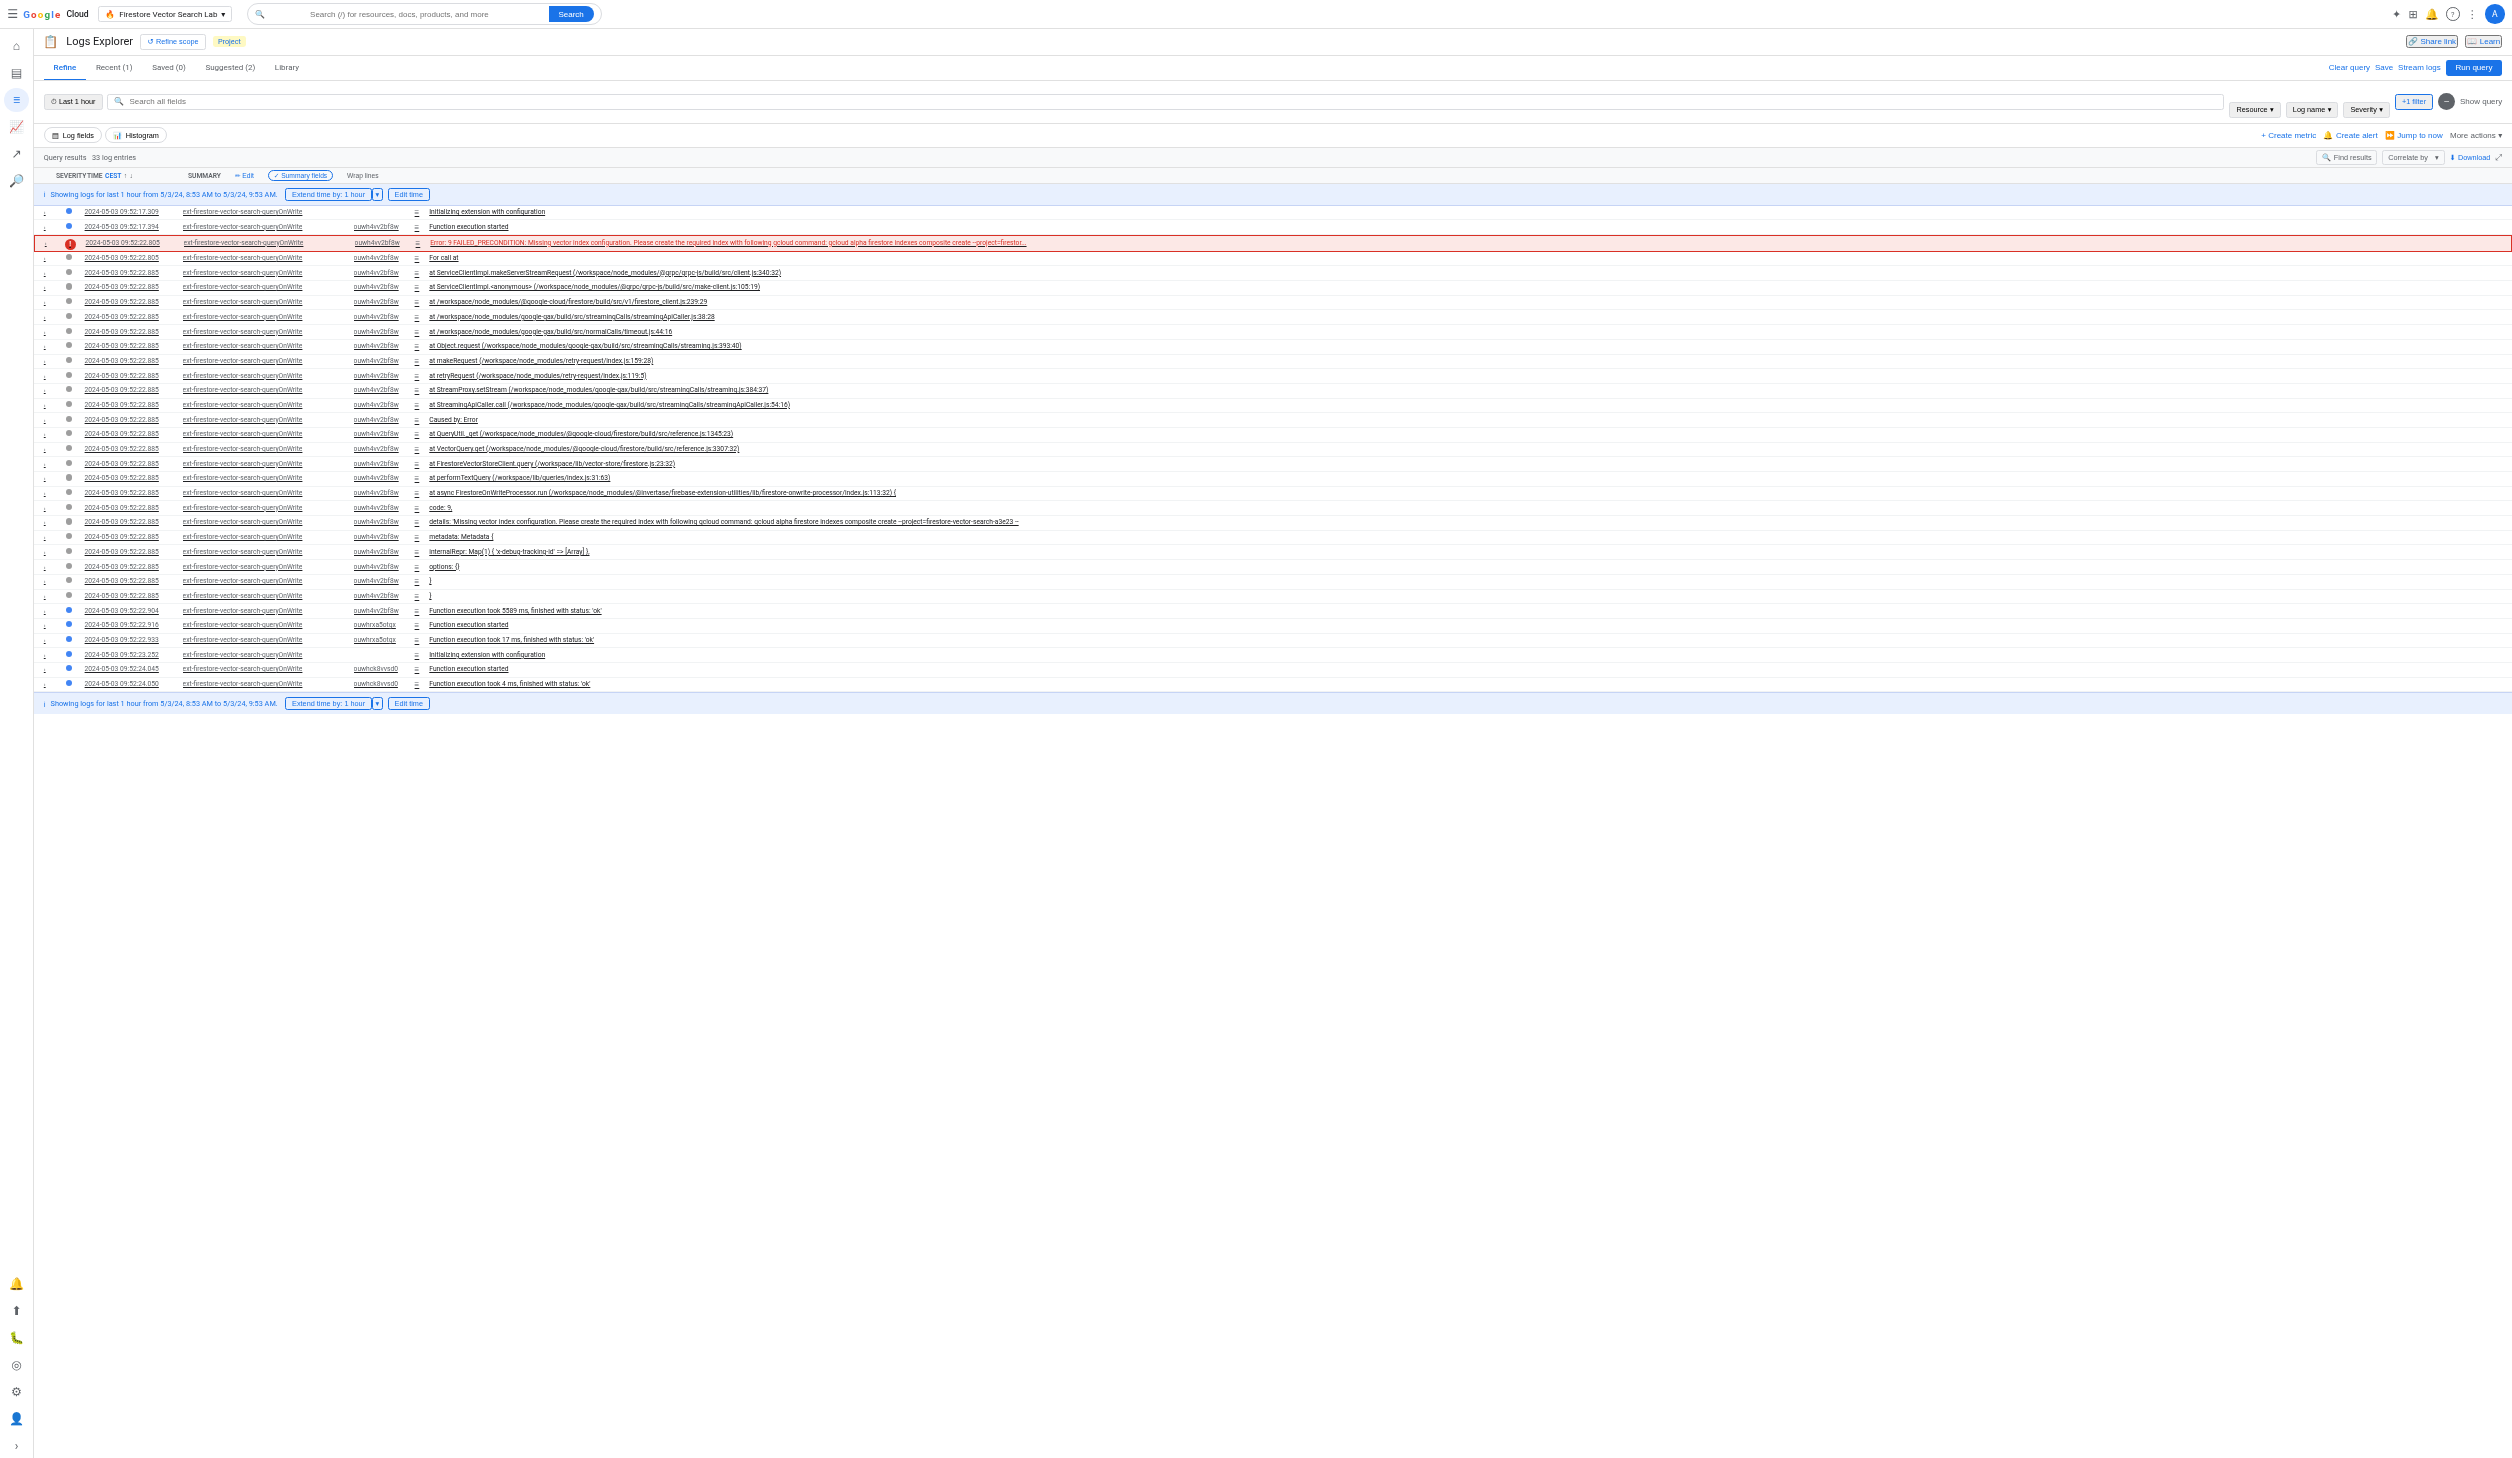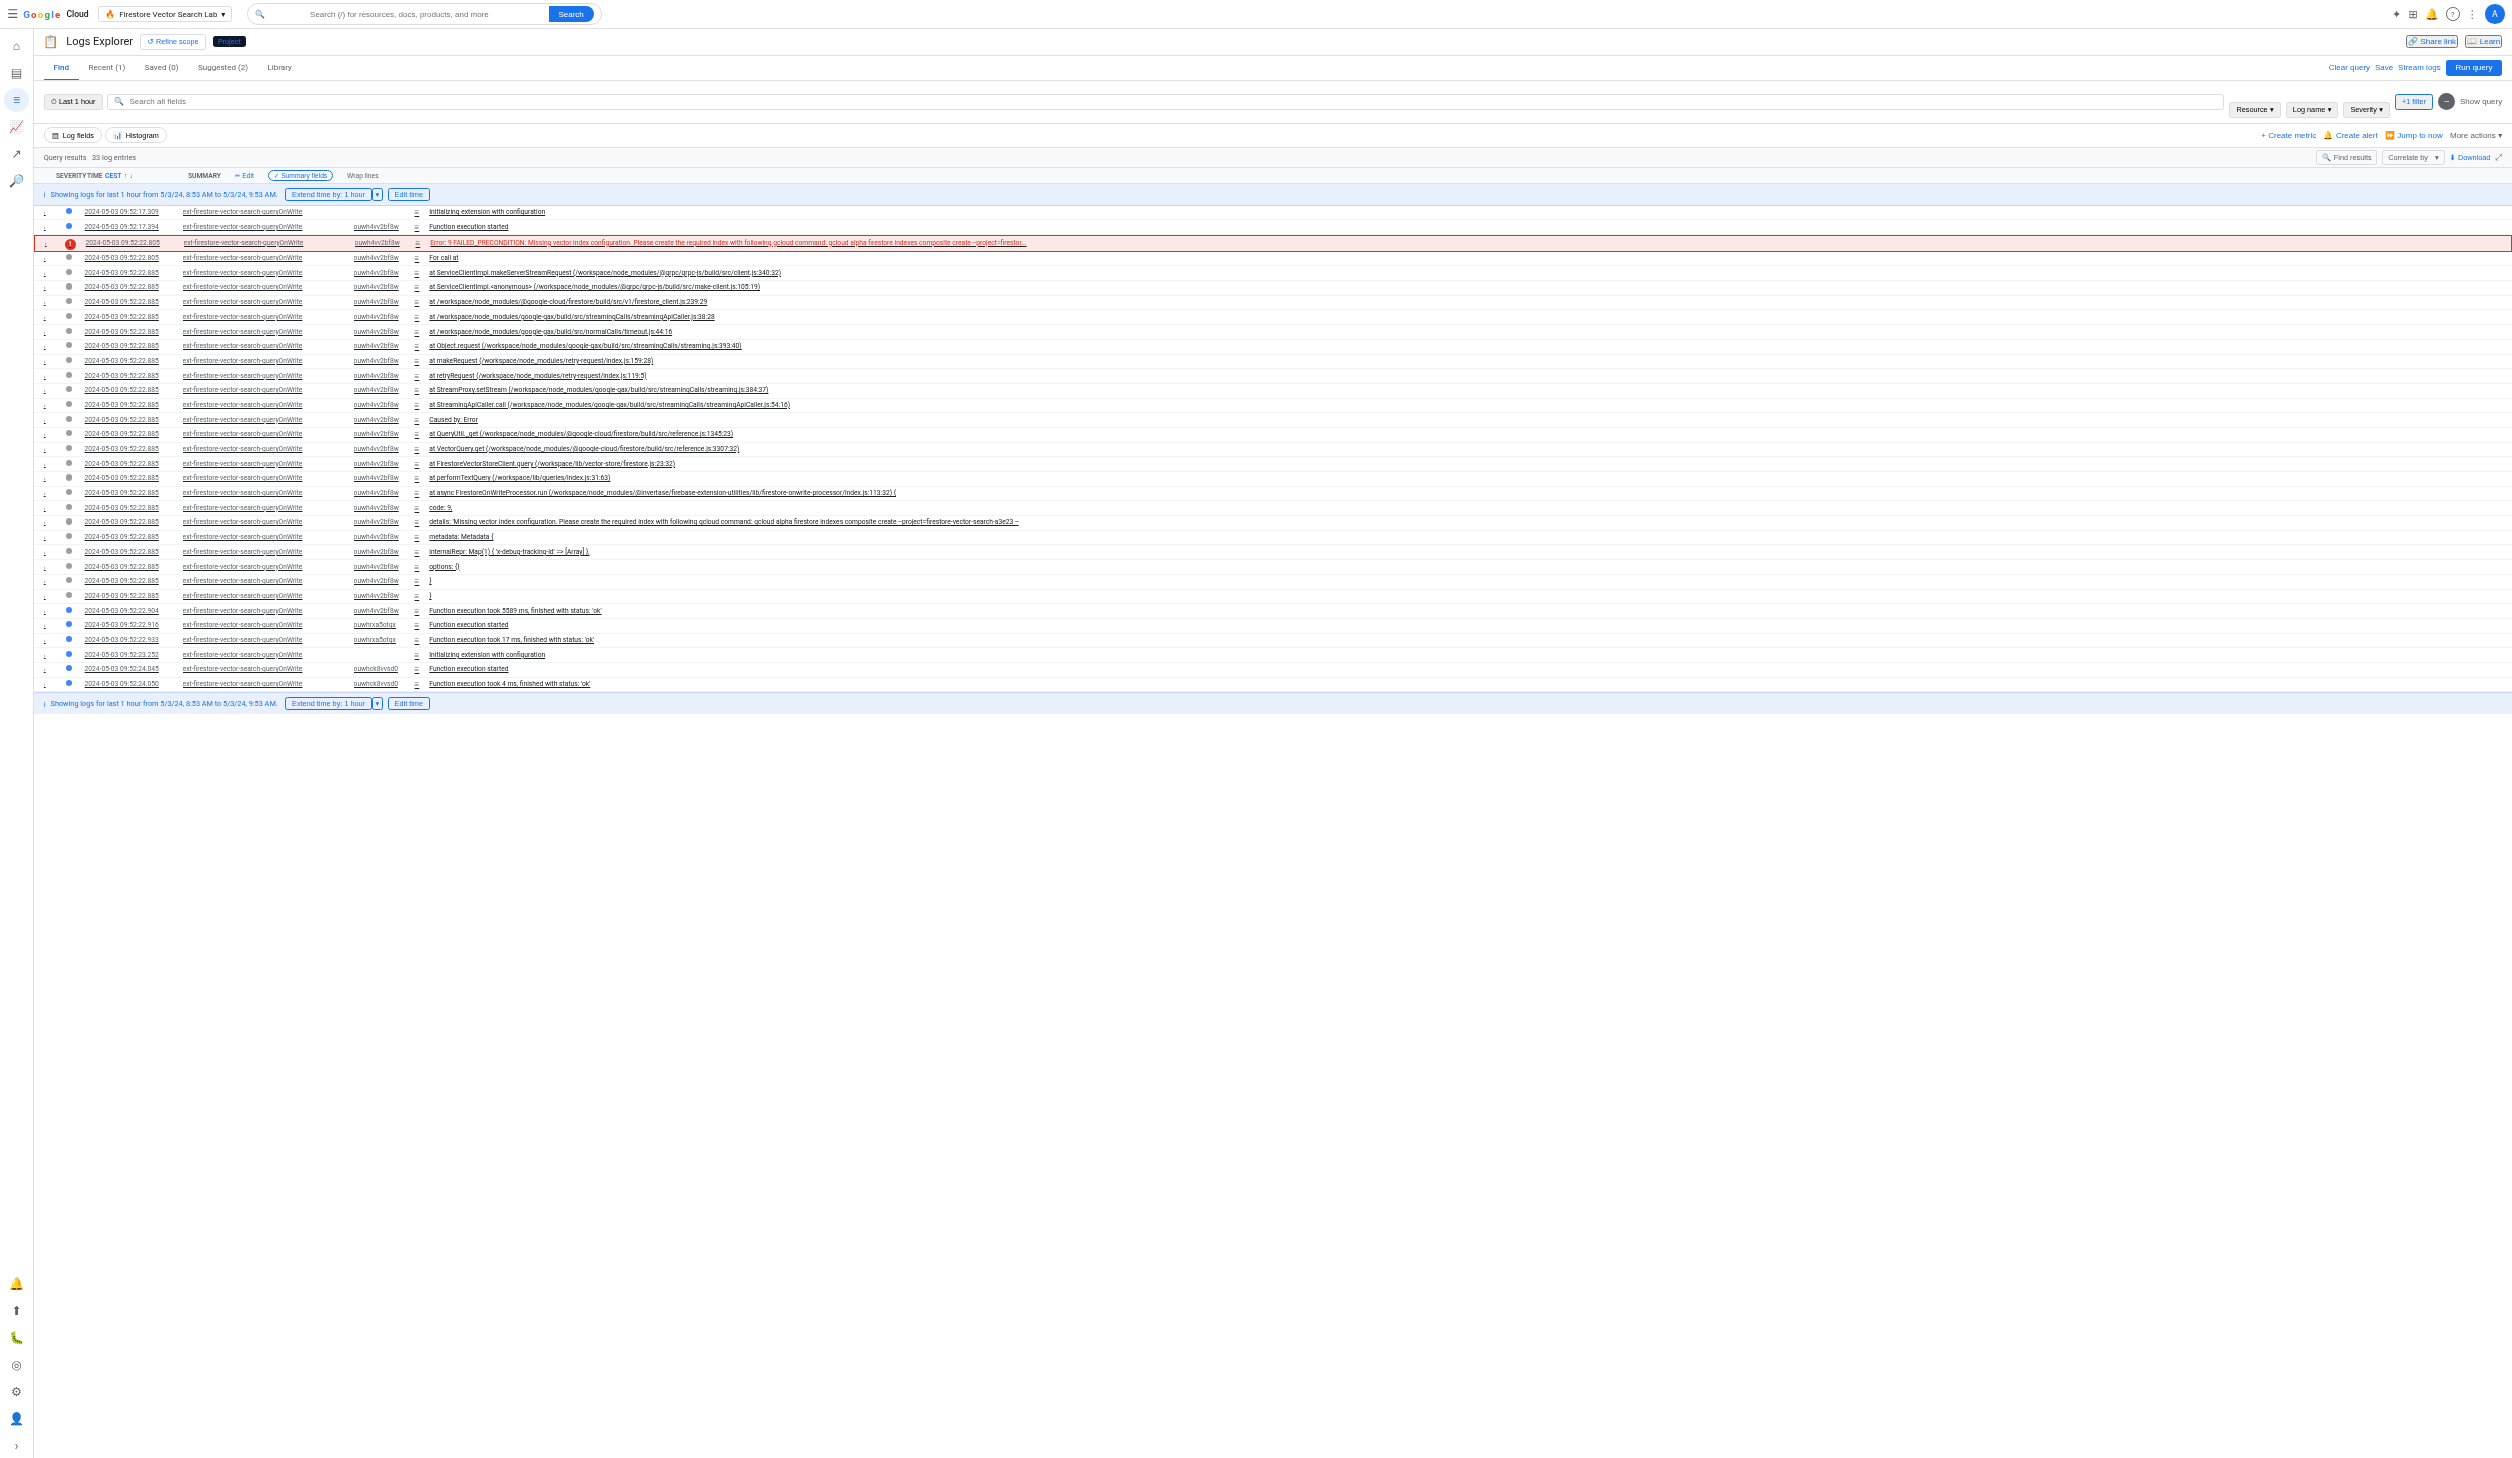--- a/index.html
+++ b/index.html
@@ -21,21 +21,21 @@
     .sidebar-icon { width: 24.5px; height: 24.5px; display: flex; align-items: center; justify-content: center; border-radius: 50%; cursor: pointer; color: #5f6368; font-size: 12.2px; }
     .sidebar-icon.active { background: #e8f0fe; color: #1a73e8; }
 
     
     .main-content { flex: 1; overflow: auto; }
     
     
     .page-header { display: flex; align-items: center; padding: 4.9px 9.8px; border-bottom: 0.6px solid #e0e0e0; gap: 7.3px; }
     .page-title { font-size: 11px; font-weight: 400; color: #202124; }
     .refine-scope-btn { display: flex; align-items: center; gap: 2.4px; border: 0.6px solid #dadce0; border-radius: 2.4px; padding: 2.4px 6.1px; cursor: pointer; font-size: 7.3px; color: #1a73e8; background: #fff; }
-    .project-badge { background: #0f172a; color: #1a73e8; border-radius: 2.4px; padding: 1.2px 4.9px; font-size: 7.3px; }
+    .project-badge { background: #fef9c3; color: #1a73e8; border-radius: 2.4px; padding: 1.2px 4.9px; font-size: 7.3px; }
     .header-right { margin-left: auto; display: flex; align-items: center; gap: 7.3px; }
     .share-link-btn { display: flex; align-items: center; gap: 2.4px; color: #1a73e8; cursor: pointer; font-size: 8px; }
     .learn-btn { display: flex; align-items: center; gap: 2.4px; color: #1a73e8; cursor: pointer; font-size: 8px; }
 
     
     .tabs-bar { display: flex; align-items: center; padding: 0 9.8px; border-bottom: 0.6px solid #e0e0e0; }
     .tab { padding: 7.3px 9.8px; cursor: pointer; font-size: 8px; color: #5f6368; border-bottom: 1.2px solid transparent; }
     .tab.active { color: #1a73e8; border-bottom: 1.2px solid #1a73e8; font-weight: 500; }
     .tabs-right { margin-left: auto; display: flex; align-items: center; gap: 4.9px; }
     .clear-query-btn { color: #1a73e8; cursor: pointer; font-size: 8px; background: none; border: none; }
@@ -169,21 +169,21 @@
           <span>Share link</span>
         </button>
         <button class="learn-btn">
           <span>📖</span>
           <span>Learn</span>
         </button>
       </div>
     </div>
 
     <div class="tabs-bar">
-      <div class="tab active">Find</div>
+      <div class="tab active">Refine</div>
       <div class="tab">Recent (1)</div>
       <div class="tab">Saved (0)</div>
       <div class="tab">Suggested (2)</div>
       <div class="tab">Library</div>
       <div class="tabs-right">
         <button class="clear-query-btn">Clear query</button>
         <button class="save-btn">Save</button>
         <button class="stream-logs-btn">Stream logs</button>
         <button class="run-query-btn">Run query</button>
       </div>

